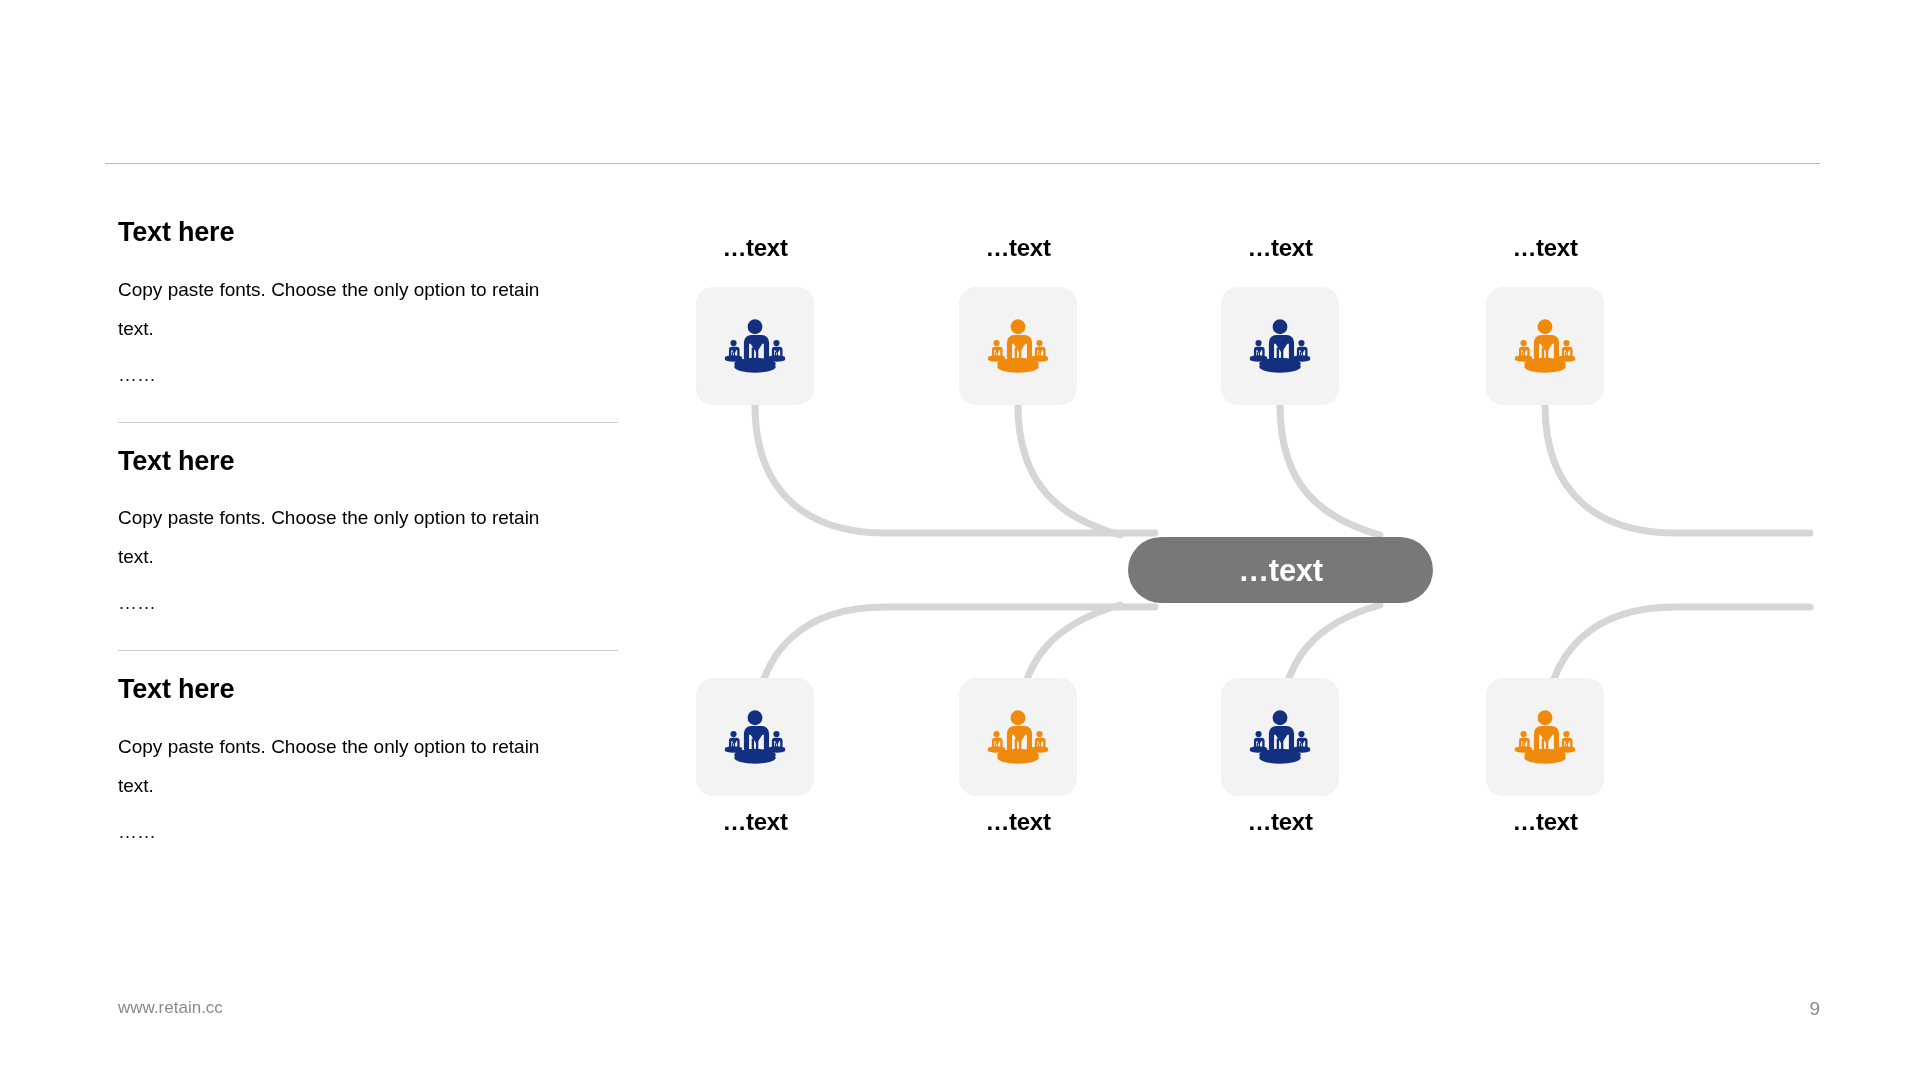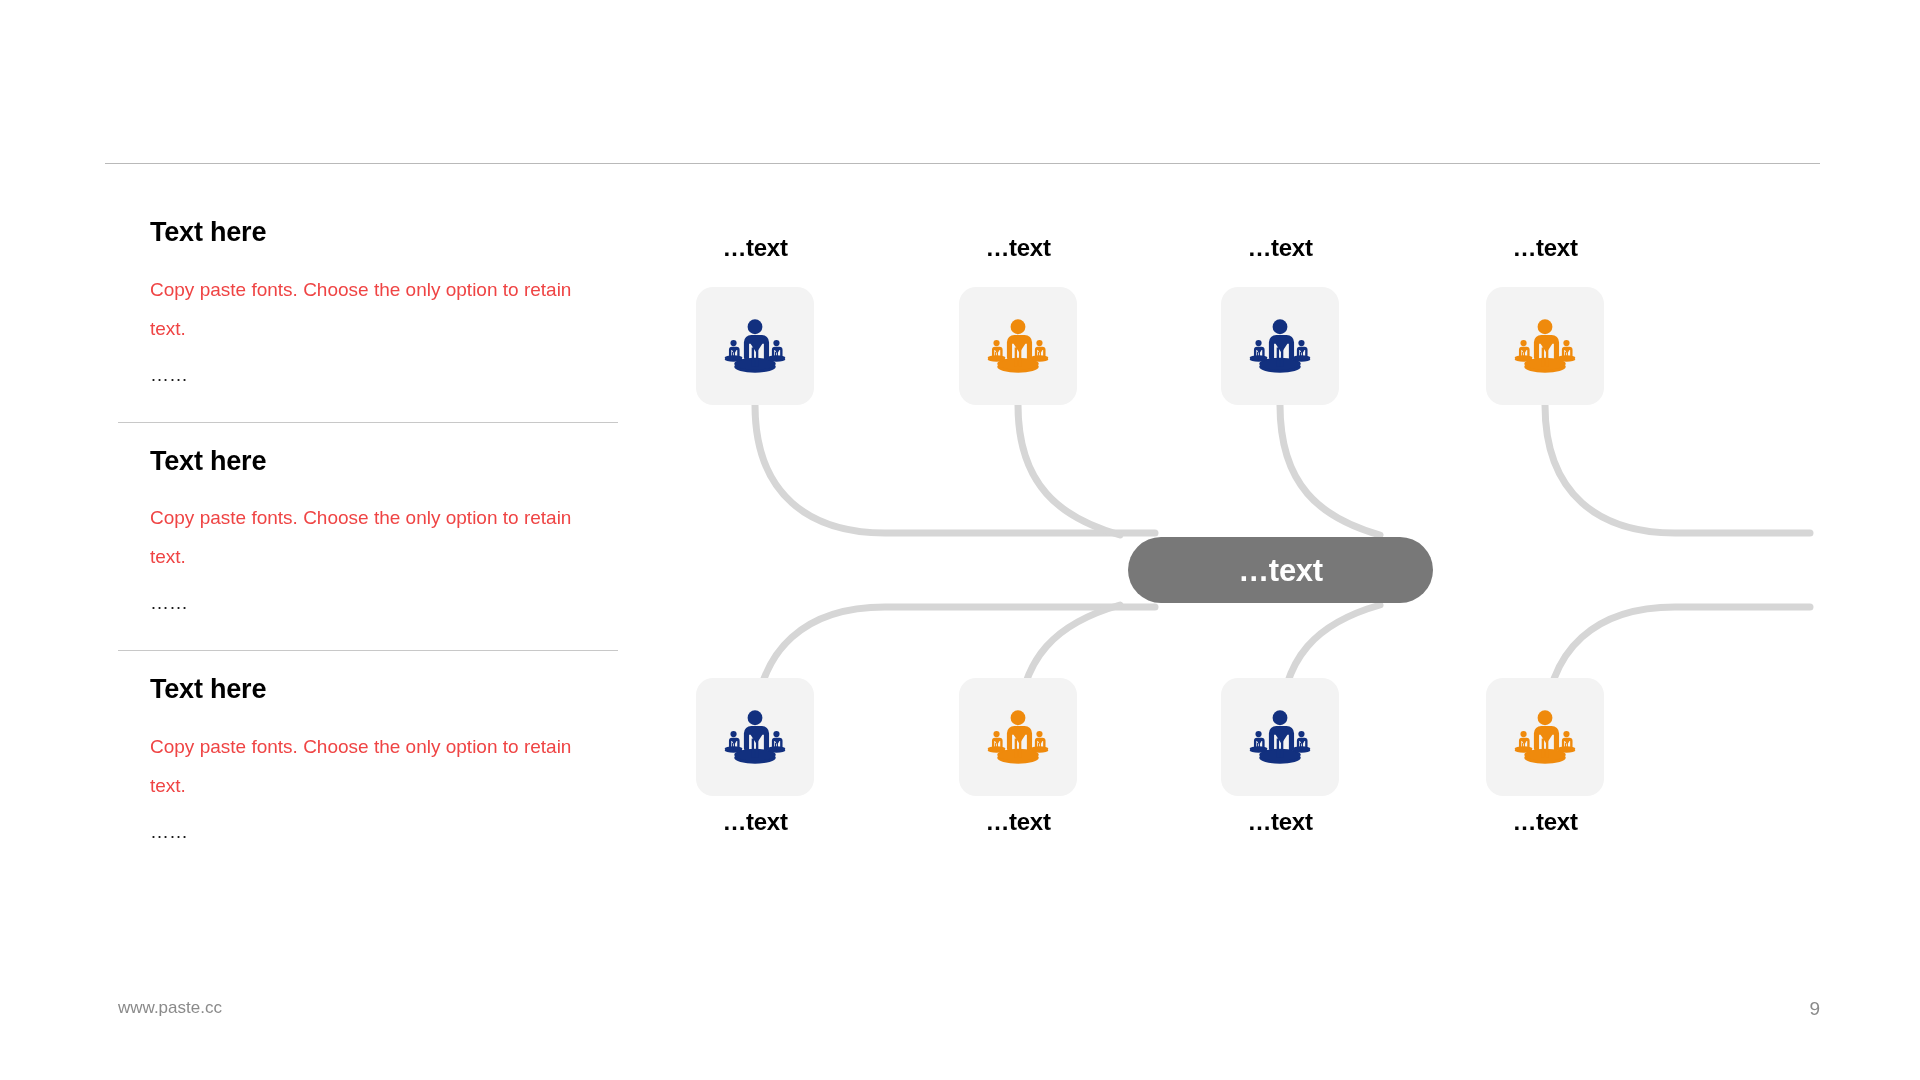--- a/index.html
+++ b/index.html
@@ -28,33 +28,32 @@
 
   
   .left-col {
     position: absolute;
     left: 118px;
     top: 218px;
     width: 500px;
   }
   .text-block {
     position: relative;
-    margin-left: 32px;
   }
   .block-title {
     font-size: 27px;
     font-weight: bold;
     color: #000000;
     letter-spacing: -0.2px;
     margin: 0 0 22px 0;
     line-height: 1.1;
   }
   .block-body {
     font-size: 19px;
-    color: #ef4444;
+    color: #000000;
     line-height: 39px;
     margin: 0;
     width: 440px;
   }
   .block-dots {
     font-size: 19px;
     color: #1a1a1a;
     line-height: 39px;
     margin: 7px 0 0 0;
     letter-spacing: 0px;
@@ -446,14 +445,14 @@
     </div>
     <div class="node-label">…text</div>
   </div>
 
 </div>
 
 <div class="center-pill">
   <span class="center-pill-label">…text</span>
 </div>
 
-<div class="footer-site">www.paste.cc</div>
+<div class="footer-site">www.retain.cc</div>
 <div class="footer-page">9</div>
 
 </body></html>

